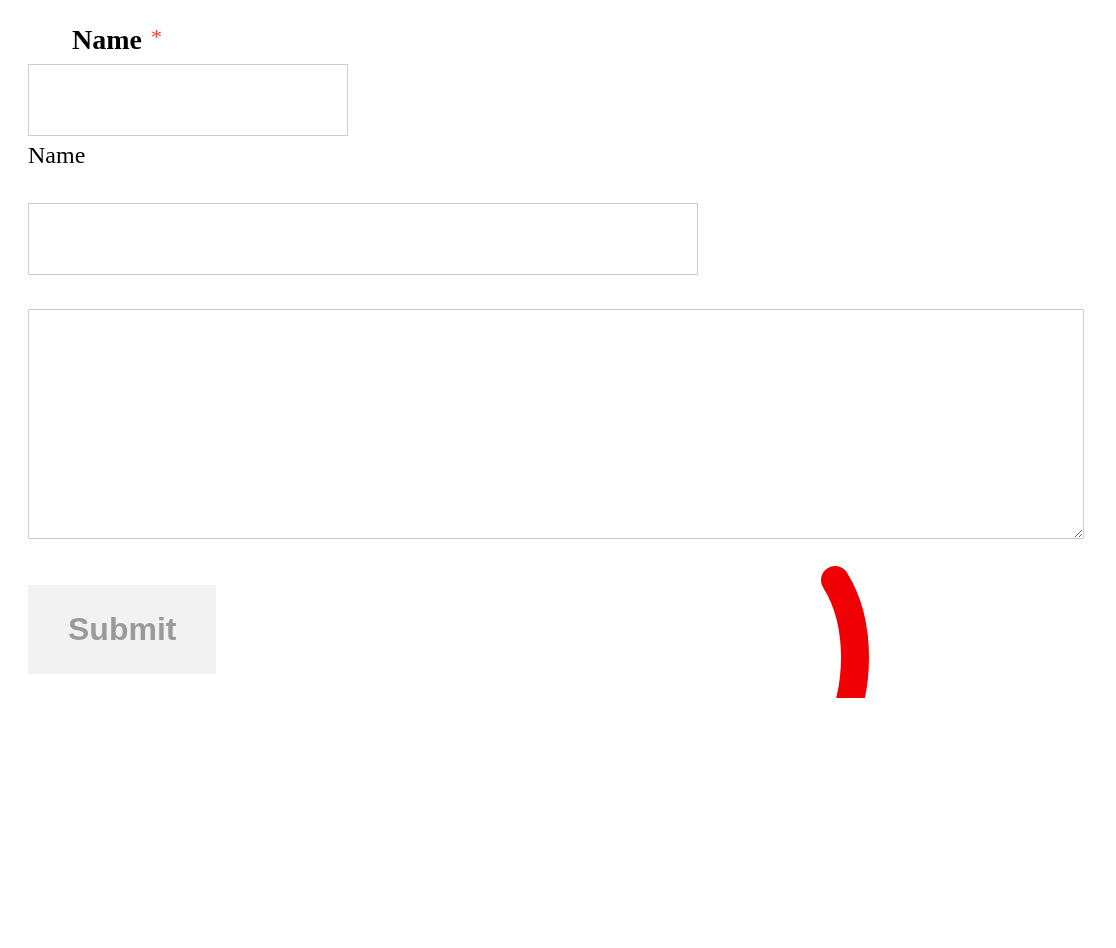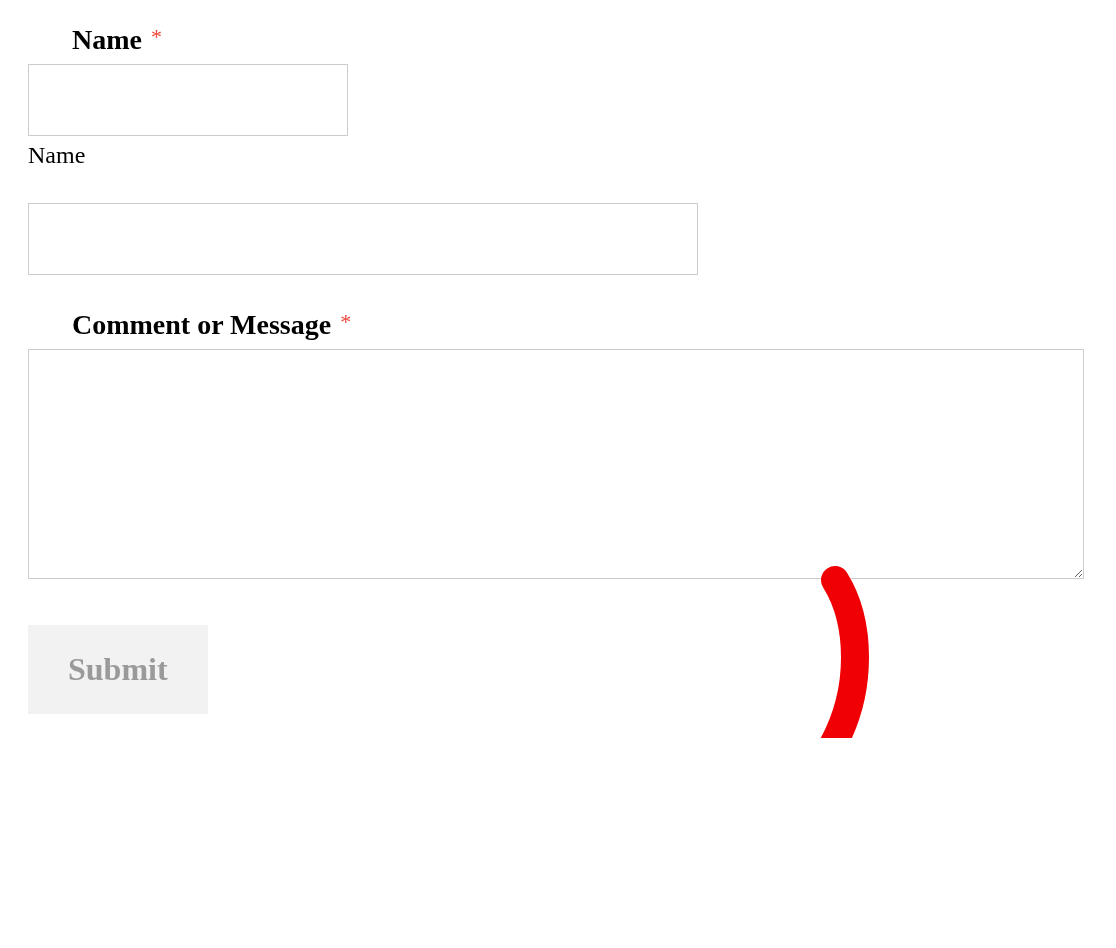--- a/index.html
+++ b/index.html
@@ -69,21 +69,21 @@
       padding: 10px 12px;
       font-family: inherit;
       resize: both;
     }
     .submit-button {
       background: #f2f2f2;
       border: none;
       color: #9a9a9a;
       font-size: 32px;
       font-weight: 600;
-      font-family: Liberation Serif, serif;
+      font-family: Liberation Sans, sans-serif;
       padding: 26px 40px;
       cursor: pointer;
       margin-top: 8px;
     }
     .chat-button {
       position: absolute;
       left: 530px;
       top: 820px;
       width: 72px;
       height: 72px;
@@ -126,24 +126,20 @@
         <span class="sub-label">Name</span>
       </div>
     </div>
   </div>
 
   <div class="form-group">
     <input type="email" class="text-input email-input" value="" style="">
   </div>
 
   <div class="form-group">
-    <label class="field-label">
-      <span>Comment or Message</span>
-      <span class="required-asterisk">*</span>
-    </label>
     <textarea class="textarea-input" value="" style=""></textarea>
   </div>
 
   <button type="submit" class="submit-button">Submit</button>
 
 </form>
 
 <button class="chat-button">
   <span class="chat-dot"></span>
   <span class="chat-dot"></span>

